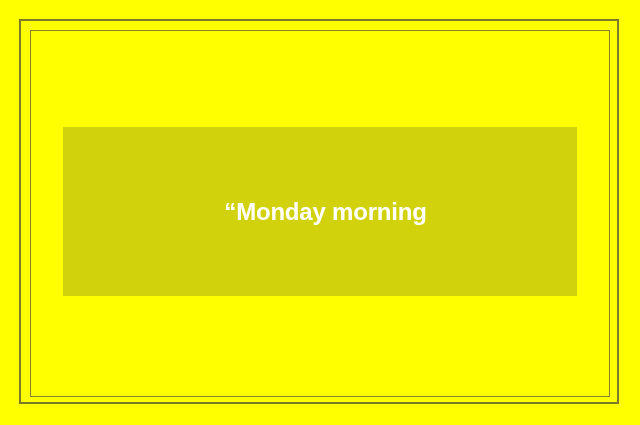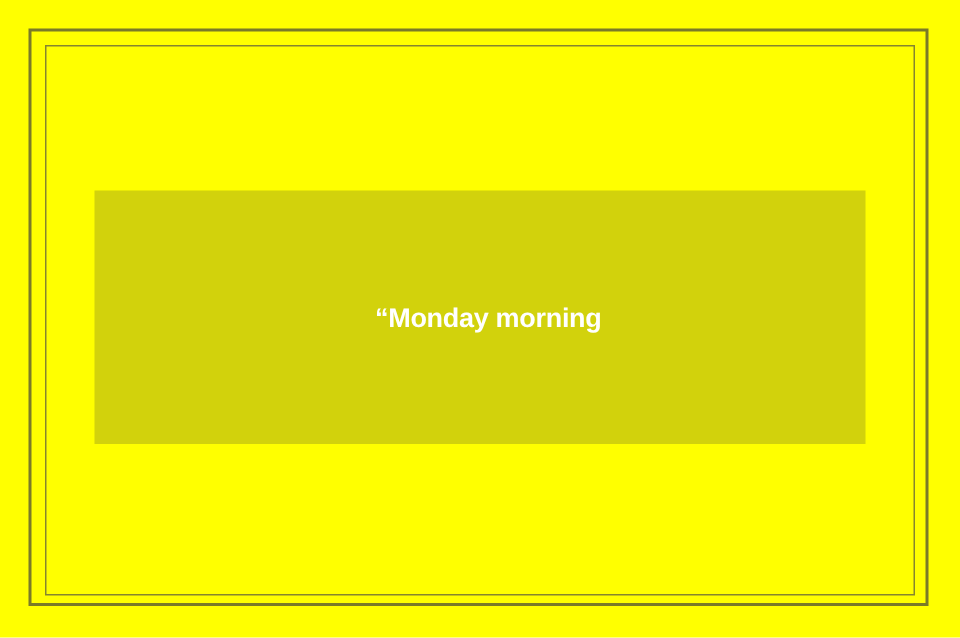--- a/index.html
+++ b/index.html
@@ -69,21 +69,21 @@
     flex-direction: column;
     align-items: center;
     justify-content: center;
     box-sizing: border-box;
   }
   .caption-lines {
     text-align: left;
   }
   .caption-line {
     color: #ffffff;
-    font-size: 18px;
+    font-size: 24px;
     font-weight: bold;
     line-height: 48px;
     letter-spacing: -0.2px;
     white-space: pre;
     font-family: "Liberation Sans", "DejaVu Sans", sans-serif;
   }
   .caption-line.line-1 {
     padding-left: 11px;
   }
 </style>

